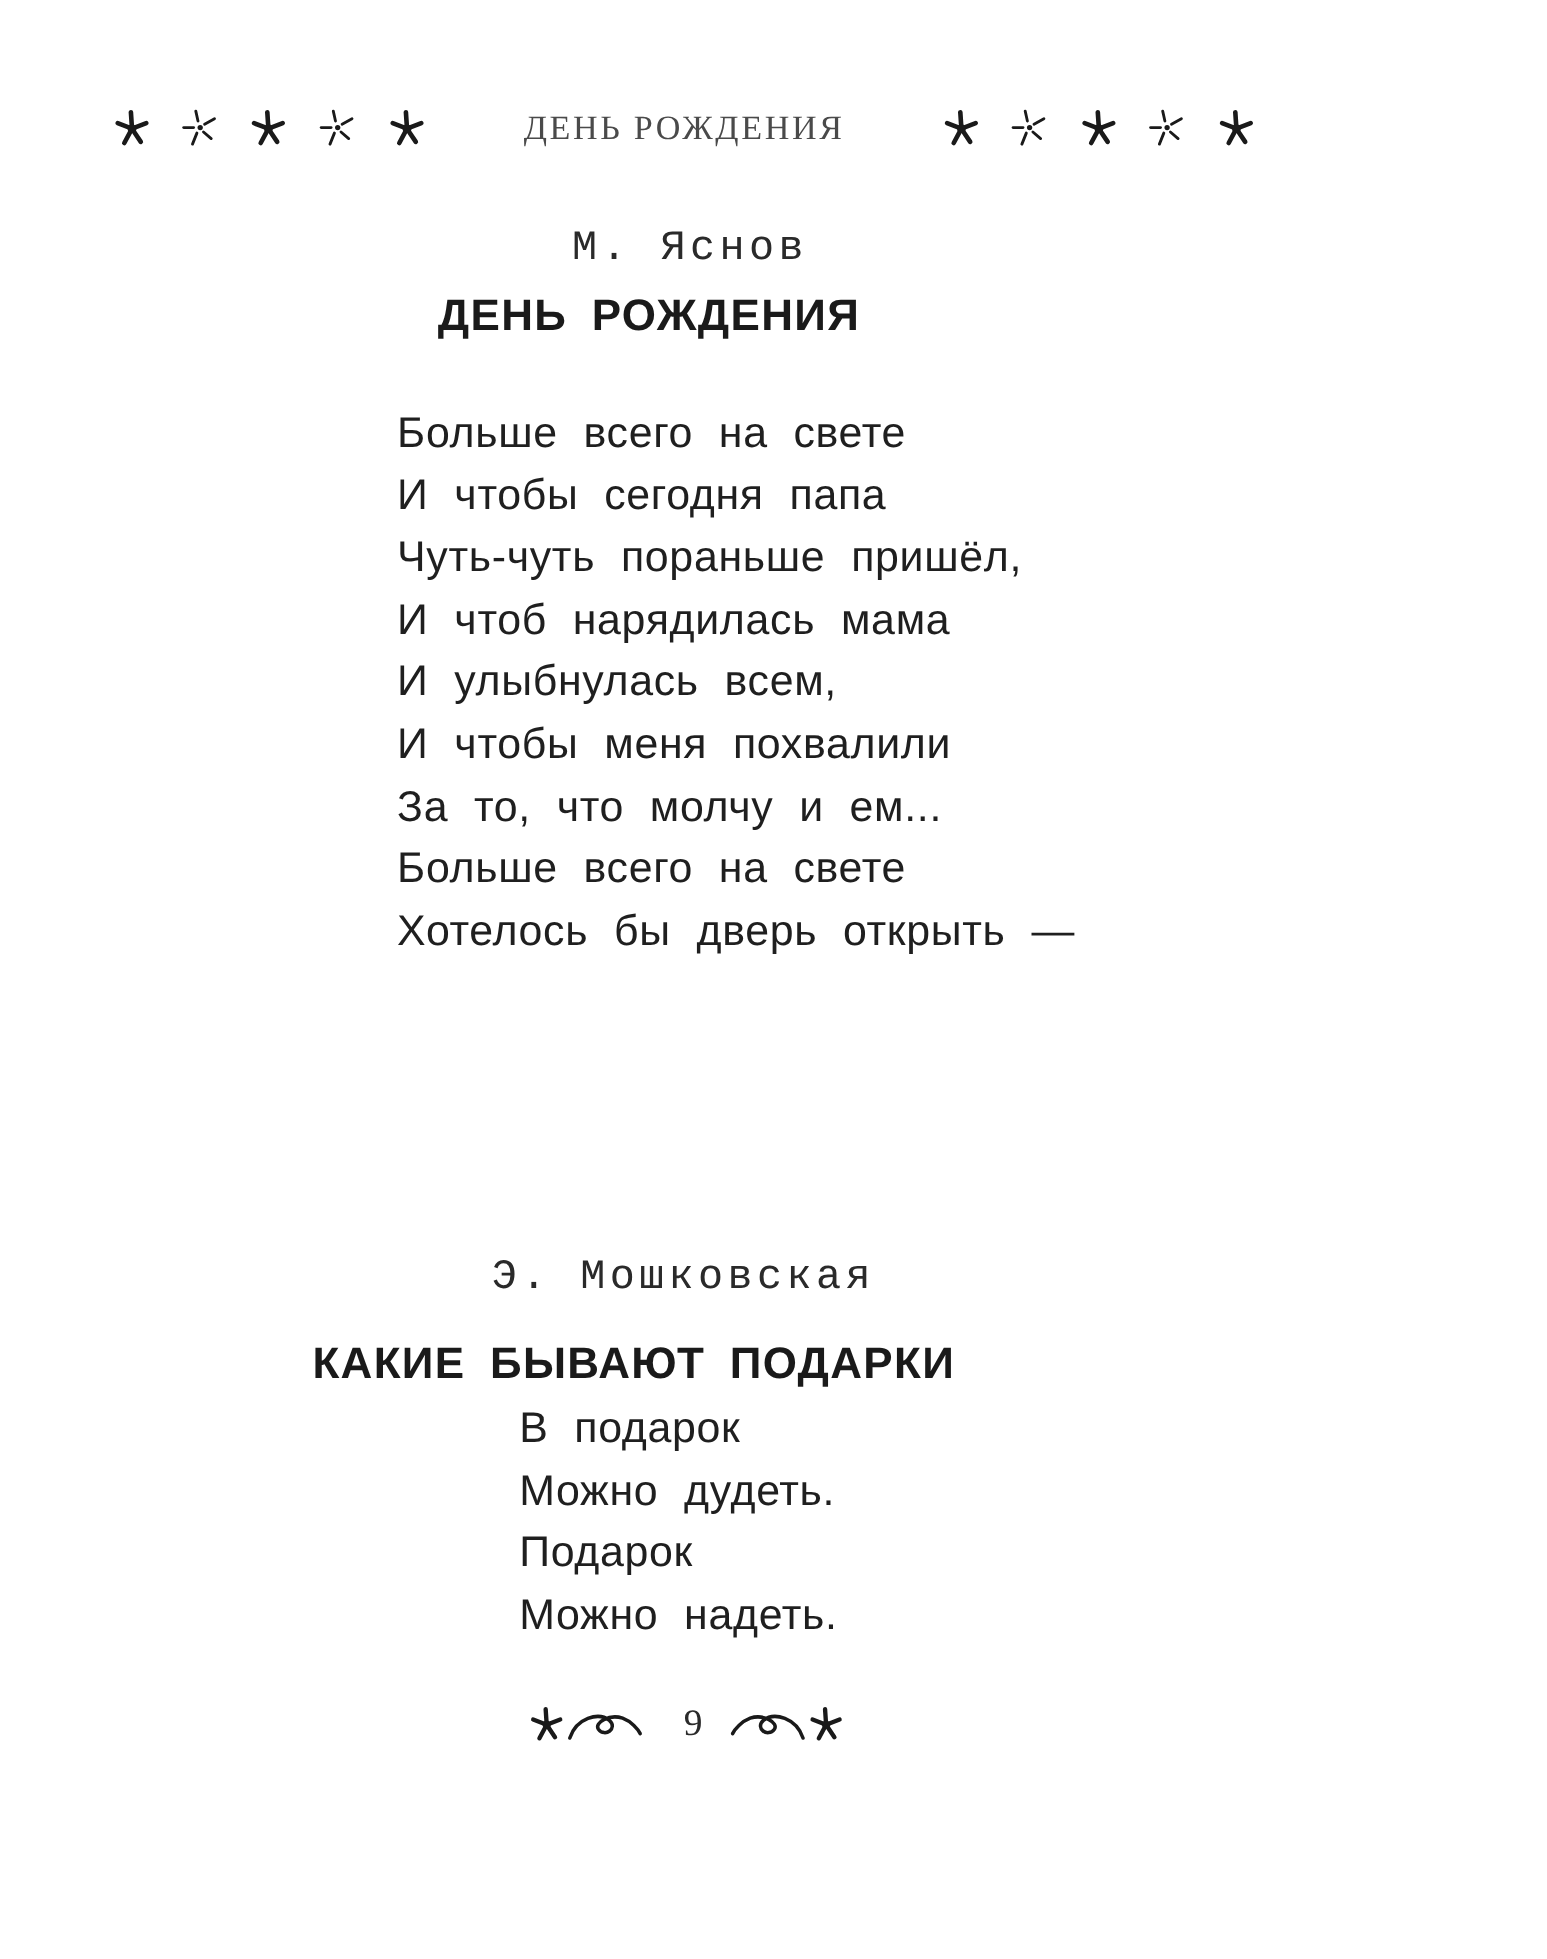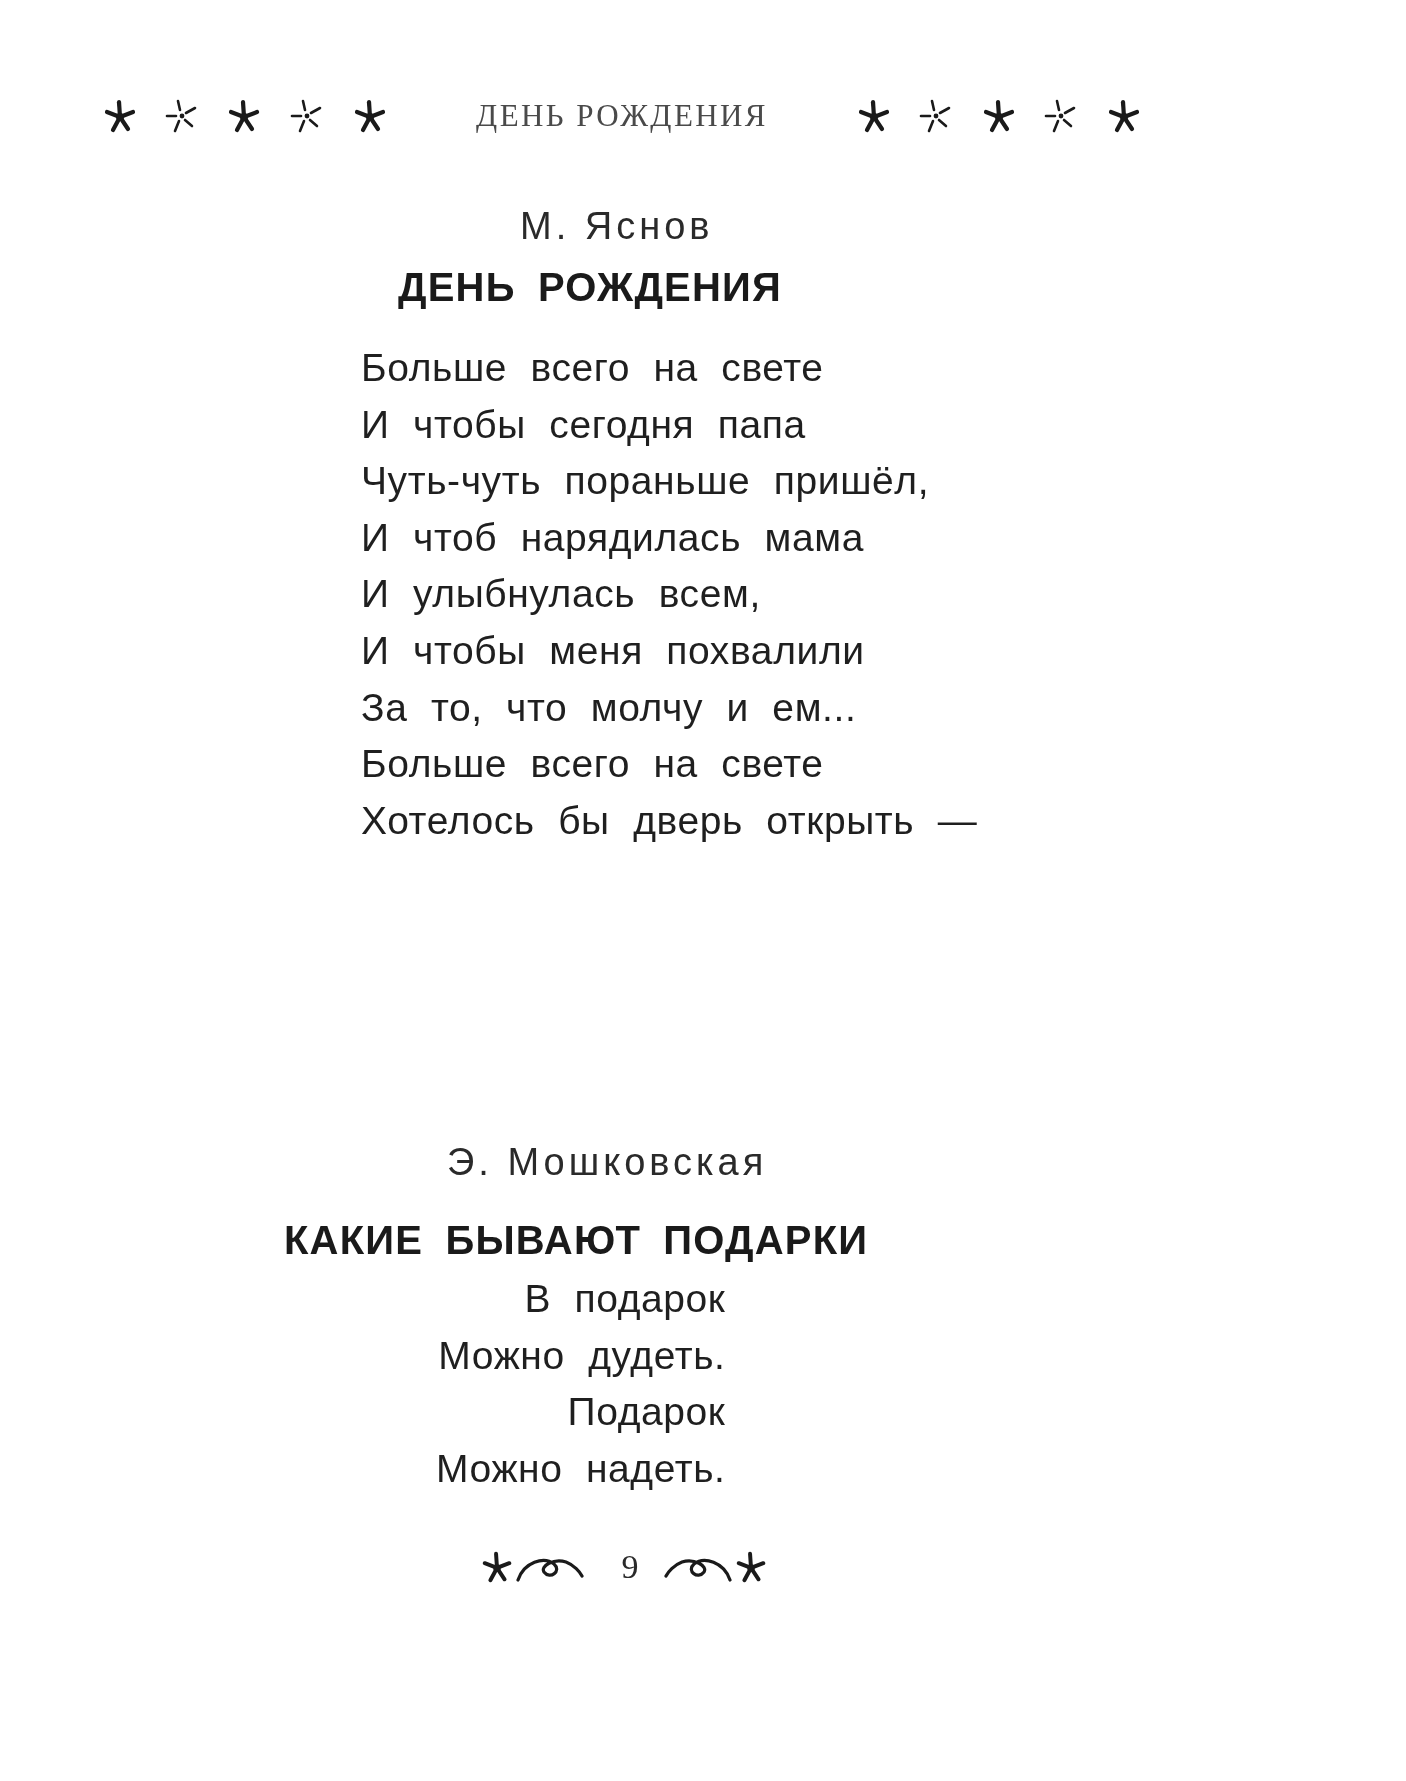--- a/index.html
+++ b/index.html
@@ -39,21 +39,21 @@
       font-family: "Liberation Serif", serif;
       font-size: 31px;
       letter-spacing: 2.4px;
       color: #4a4a4a;
       white-space: nowrap;
     }
 
     
     .author {
       position: absolute;
-      font-family: Liberation Sans, sans-serif;
+      font-family: Liberation Mono, monospace;
       font-size: 38px;
       letter-spacing: 4px;
       color: #2a2a2a;
       white-space: nowrap;
       line-height: 44px;
     }
     .poem-title {
       position: absolute;
       font-family: "Liberation Sans", sans-serif;
       font-weight: bold;
@@ -185,37 +185,37 @@
   <span class="orn" style="left:1106px">
       <svg>
         <use href="#sym-solid-star"></use>
       </svg>
     </span>
 </div>
 
 <section>
   <div class="author" style="left:520px; top:204px;">М. Яснов</div>
   <div class="poem-title" style="left:398px; top:264px;">ДЕНЬ РОЖДЕНИЯ</div>
-  <ul class="poem" style="left:361px; top:340px;">
+  <ul class="poem" style="left:361px; top:366px;">
     <li>Больше всего на свете</li>
     <li>И чтобы сегодня папа</li>
     <li>Чуть-чуть пораньше пришёл,</li>
     <li>И чтоб нарядилась мама</li>
     <li>И улыбнулась всем,</li>
     <li>И чтобы меня похвалили</li>
     <li>За то, что молчу и ем...</li>
     <li>Больше всего на свете</li>
     <li>Хотелось бы дверь открыть —</li>
   </ul>
 </section>
 
 <section>
   <div class="author" style="left:447px; top:1140px;">Э. Мошковская</div>
   <div class="poem-title" style="left:284px; top:1217px;">КАКИЕ БЫВАЮТ ПОДАРКИ</div>
-  <ul class="poem" style="left:436px; top:1271px;text-align:right;">
+  <ul class="poem" style="left:472px; top:1271px;">
     <li>В подарок</li>
     <li>Можно дудеть.</li>
     <li>Подарок</li>
     <li>Можно надеть.</li>
   </ul>
 </section>
 
 <div class="footer">
   <span class="abs" style="left:0px; top:4px; width:34px; height:38px;">
     <svg width="34" height="38">

